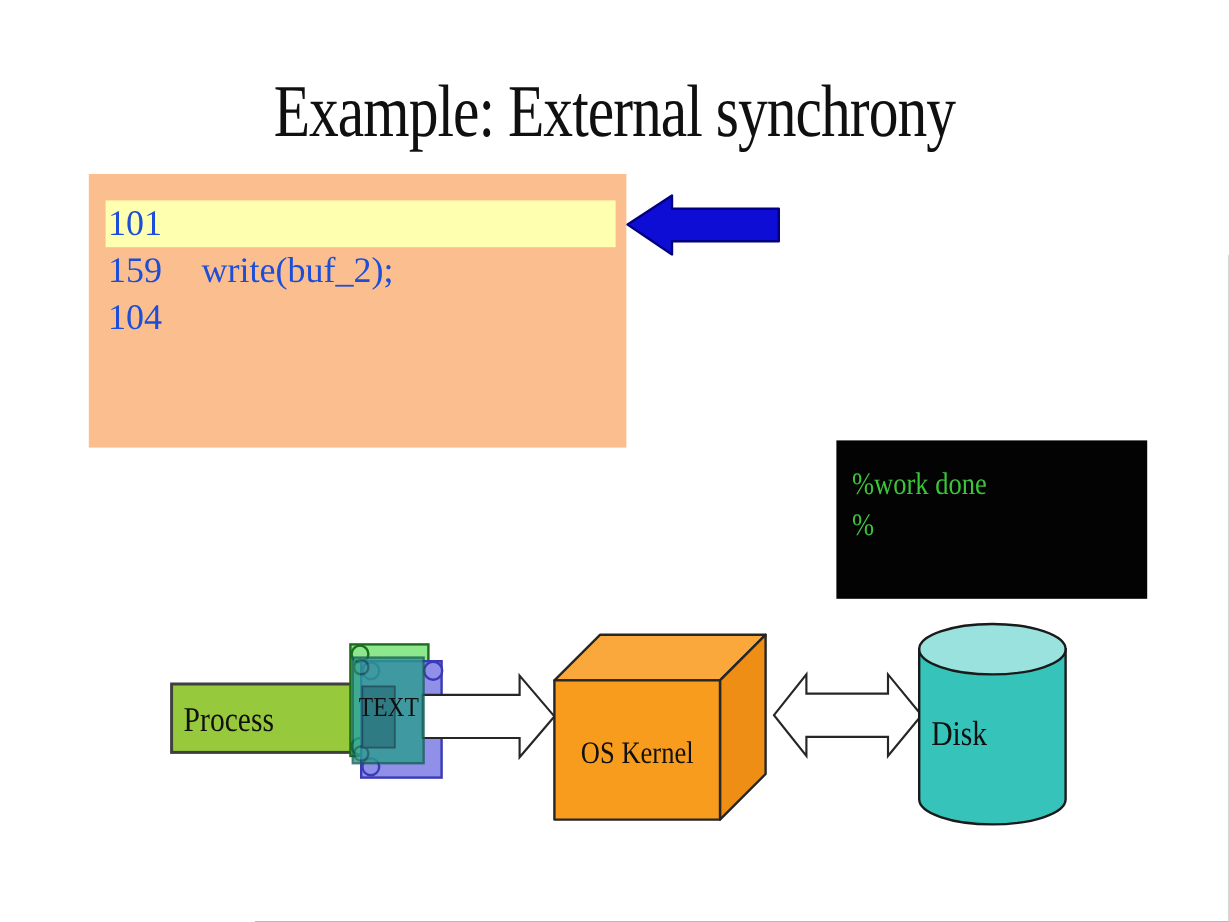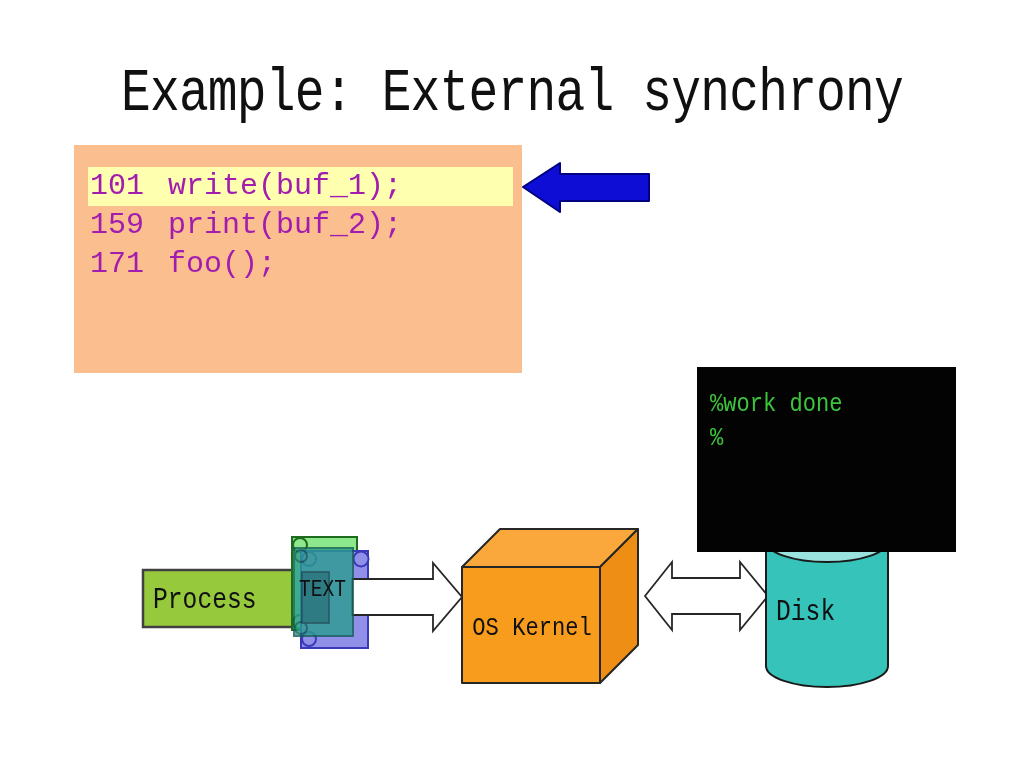--- a/index.html
+++ b/index.html
@@ -1,39 +1,39 @@
 <!DOCTYPE html>
 <html><head>
 <meta charset="utf-8">
 <style>
   html,body{margin:0;padding:0;background:#888;}
   .slide{
     position:relative;width:1024px;height:768px;background:#ffffff;
-    overflow:hidden;font-family:Liberation Mono, monospace;
+    overflow:hidden;font-family:Liberation Serif, serif;
   }
   .slide-title{
     position:absolute;left:0;top:58px;width:1024px;margin:0;
     text-align:center;font-size:62px;font-weight:500;color:#101010;
     letter-spacing:-1px;transform:scaleX(0.80);transform-origin:center top;
     white-space:nowrap;
   }
   .code-box{
     position:absolute;left:74px;top:145px;width:448px;height:228px;
   }
   .code-highlight{
     position:absolute;left:14px;top:22px;width:425px;height:39px;
   }
   .code-lines{position:absolute;left:16px;top:22px;}
   .code-line{
     display:flex;height:39px;line-height:39px;
-    font-size:30px;color:#a21caf;white-space:pre;
+    font-size:30px;color:#1d4ed8;white-space:pre;
   }
   .code-num{width:78px;}
   .terminal{
-    position:absolute;left:697px;top:367px;width:259px;height:185px;
+    position:absolute;left:697px;top:367px;width:259px;height:132px;
     padding:20px 0 4px 13px;box-sizing:border-box;
   }
   .terminal-line{
     font-size:26px;line-height:34px;white-space:nowrap;
     transform:scaleX(0.85);transform-origin:left center;
   }
   .diagram-svg{position:absolute;left:0;top:0;width:1024px;height:768px;}
   .shape-label{
     position:absolute;color:#101010;white-space:nowrap;
     transform:scaleX(0.85);transform-origin:left center;
@@ -48,29 +48,27 @@
 
 <div class="slide">
 
   <h1 class="slide-title">Example: External synchrony</h1>
 
   <div class="code-box" style="background: rgb(251, 191, 143);">
     <div class="code-highlight" style="background: rgb(255, 255, 176);"></div>
     <div class="code-lines">
       <div class="code-line">
         <span class="code-num">101</span>
-        <span class="code-text">write(buf_1);</span>
       </div>
       <div class="code-line">
         <span class="code-num">159</span>
-        <span class="code-text">print(buf_2);</span>
+        <span class="code-text">write(buf_2);</span>
       </div>
       <div class="code-line">
-        <span class="code-num">171</span>
-        <span class="code-text">foo();</span>
+        <span class="code-num">104</span>
       </div>
     </div>
   </div>
 
   <svg class="diagram-svg" viewBox="0 0 1024 768">
 
     <polygon points="523,187 560,163 560,174 649,174 649,201 560,201 560,212" stroke-width="2" stroke-linejoin="round" style="fill: rgb(13, 13, 214); stroke: rgb(0, 0, 128);"></polygon>
 
     <rect x="143" y="570" width="190" height="57" stroke-width="2.5" style="fill: rgb(151, 201, 61); stroke: rgb(64, 64, 64);"></rect>
 

